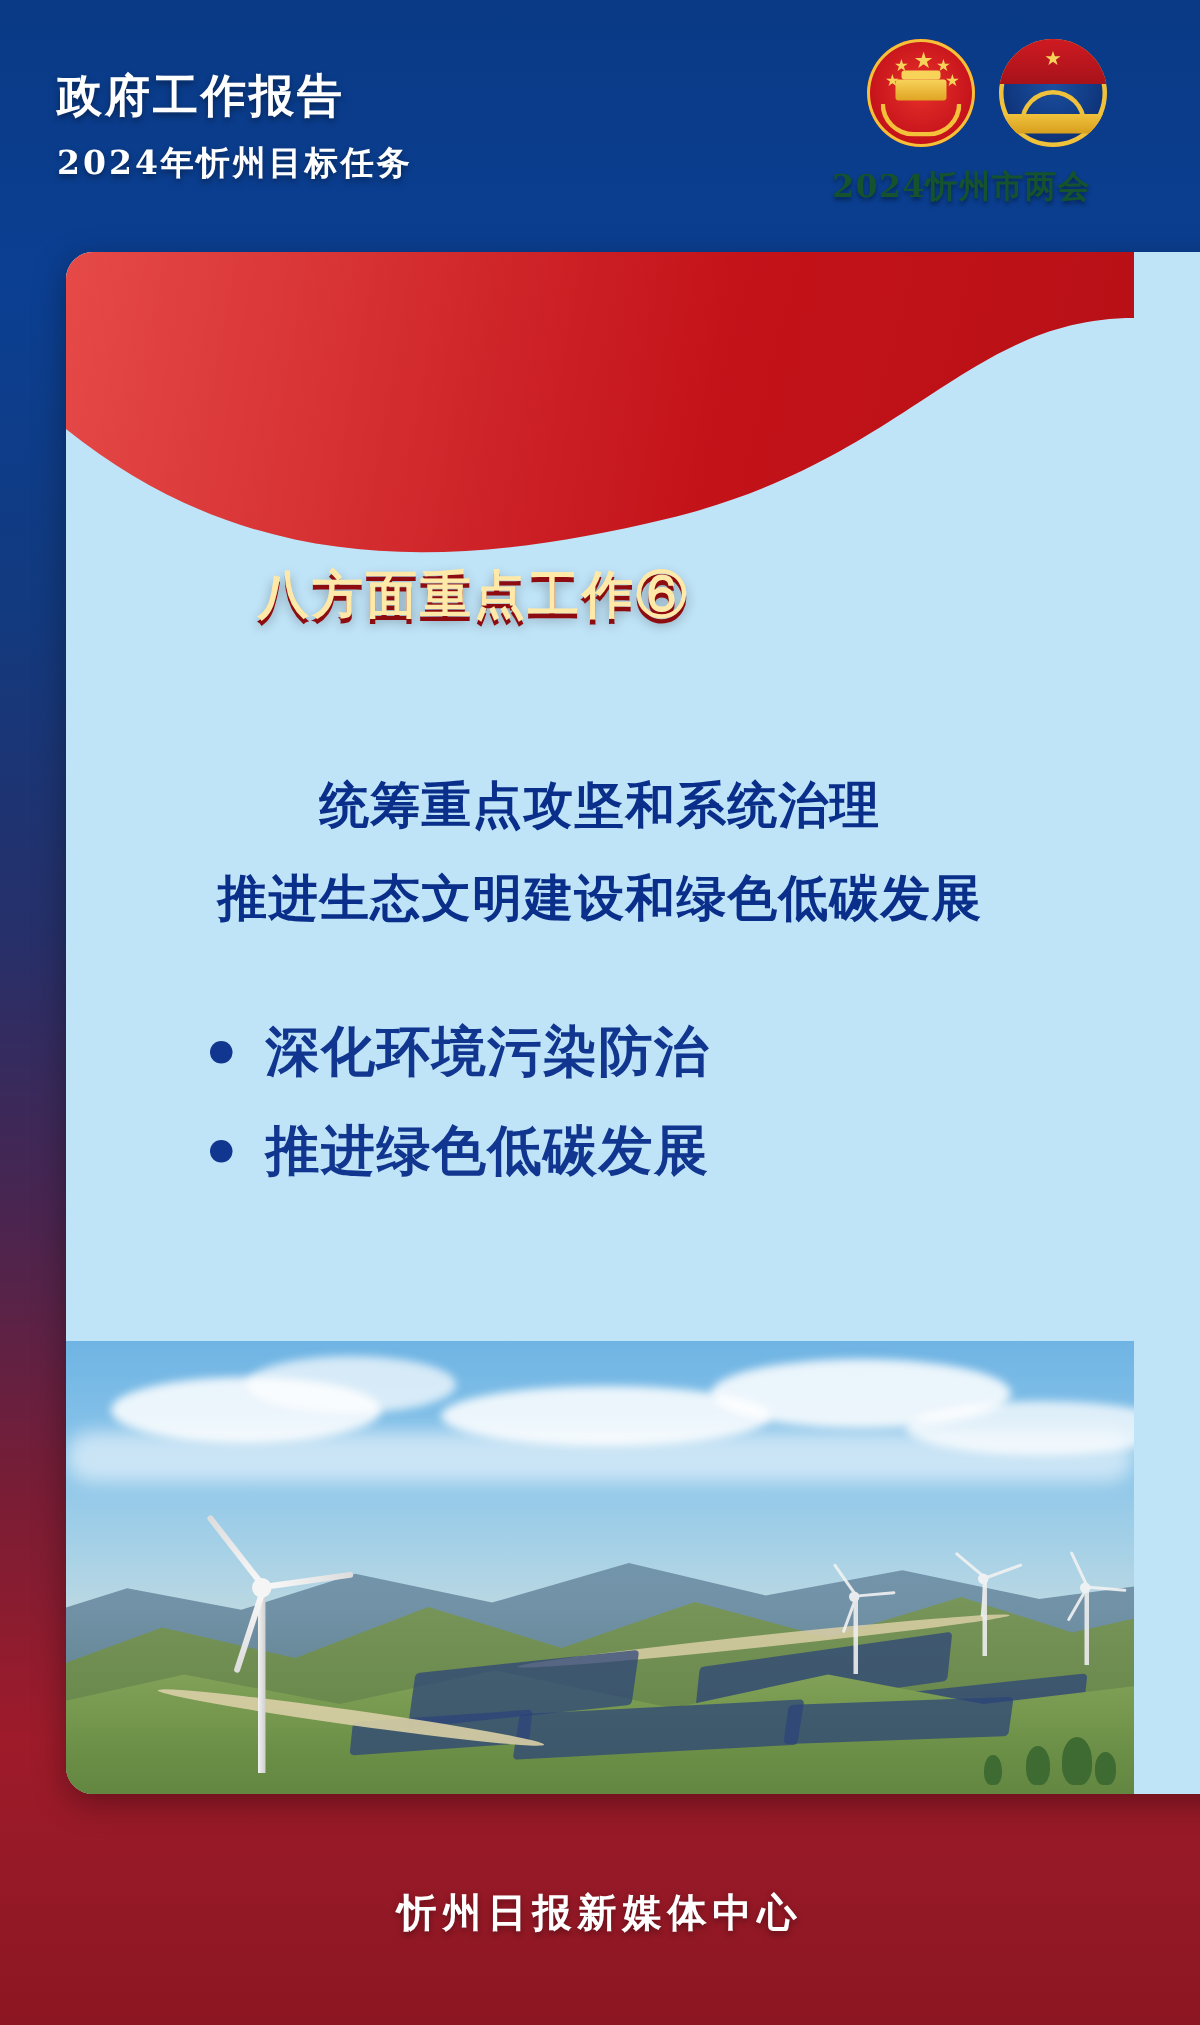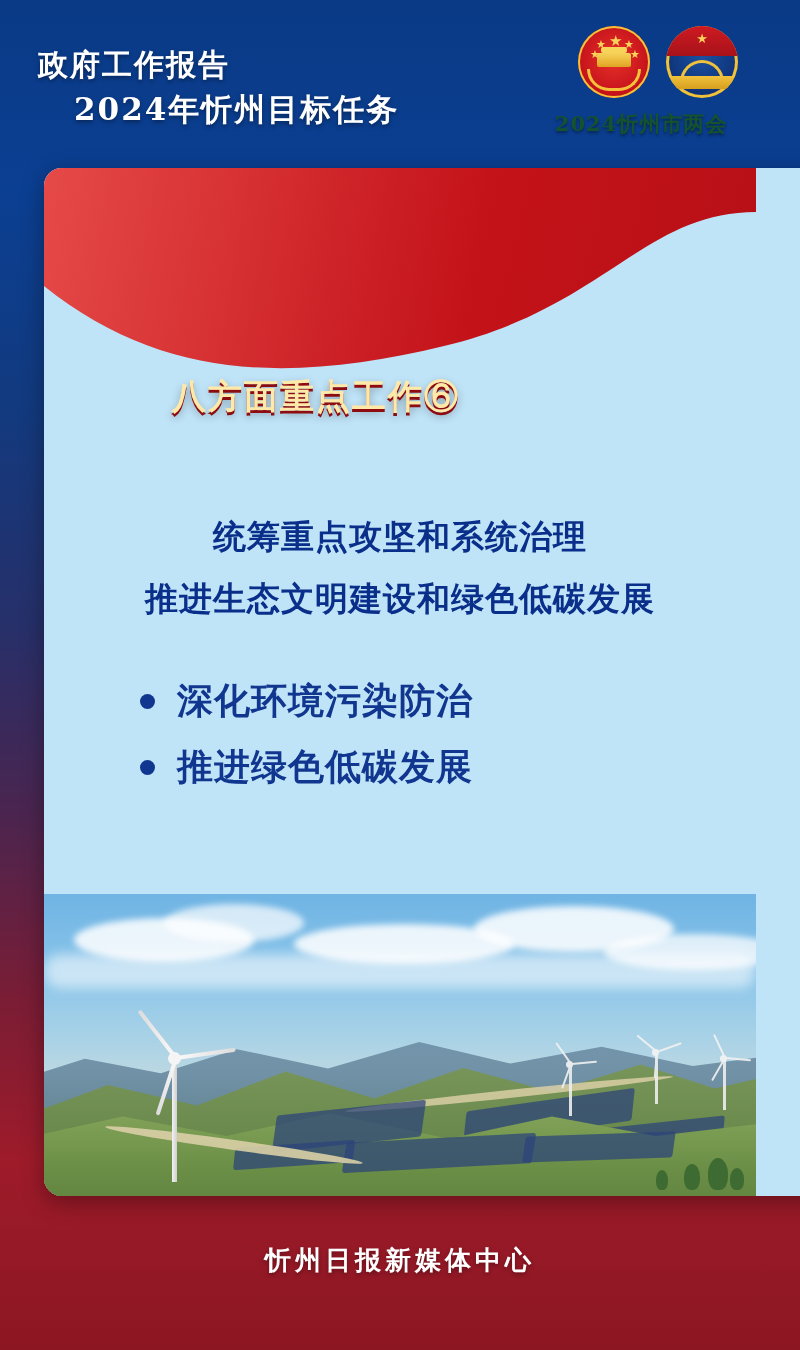--- a/index.html
+++ b/index.html
@@ -30,24 +30,23 @@
     position:absolute; left:38px; top:46px;
     font-family:"DejaVu Serif", serif;
     color:#ffffff;
     letter-spacing:2px;
   }
   .header-title .line1 {
     font-size:30px; font-weight:bold; line-height:38px;
     text-shadow:0 2px 4px rgba(0,0,0,.4);
   }
   .header-title .line2 {
-    font-size:31px; font-weight:bold; line-height:42px;
+    font-size:22px; font-weight:bold; line-height:42px;
     margin-top:4px;
     text-shadow:0 2px 4px rgba(0,0,0,.4);
-    margin-left:36px;
   }
 
   .emblems {
     position:absolute; right:34px; top:26px;
     width:250px; height:116px;
   }
   .emblem {
     position:absolute; top:0; width:72px; height:72px; border-radius:50%;
   }
   .emblem.left { left:62px; }
@@ -265,21 +264,21 @@
   .t-c{ left:660px; top:152px;}
 
   .tree { position:absolute; bottom:6px; background:#3e6b32; border-radius:50% 50% 40% 40%; }
   .tr1{ left:640px; width:16px; height:26px;}
   .tr2{ left:664px; width:20px; height:32px;}
   .tr3{ left:686px; width:14px; height:22px;}
   .tr4{ left:612px; width:12px; height:20px;}
 
   
   .footer {
-    position:absolute; left:0; bottom:15px; width:765px; height:154px;
+    position:absolute; left:0; bottom:0; width:765px; height:154px;
   }
   .footer-text {
     position:absolute; left:0; top:62px; width:800px; text-align:center;
     font-family:"DejaVu Serif", serif;
     font-size:26px; font-weight:bold; color:#ffffff; letter-spacing:4px;
     text-shadow:0 2px 4px rgba(0,0,0,.35);
   }
 </style>
 </head>
 <body>

